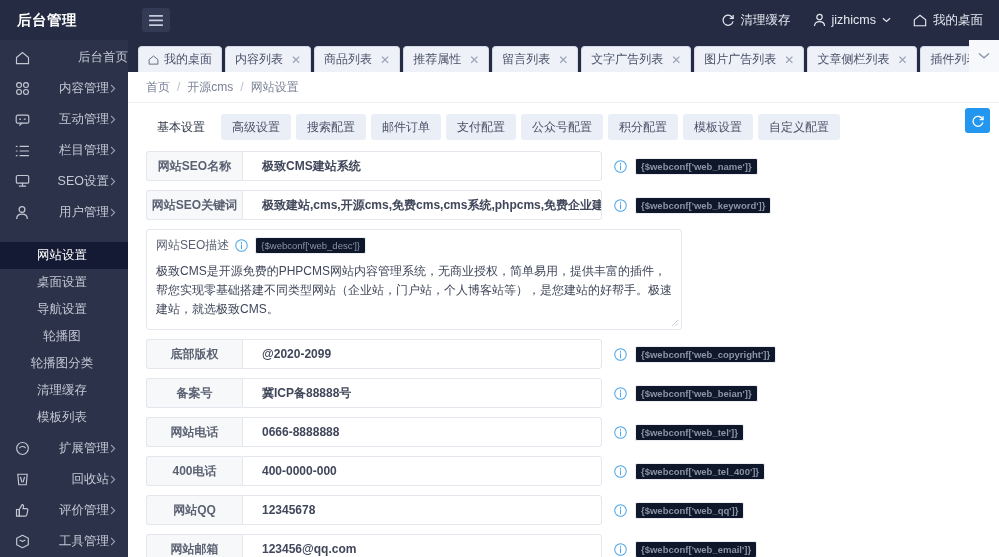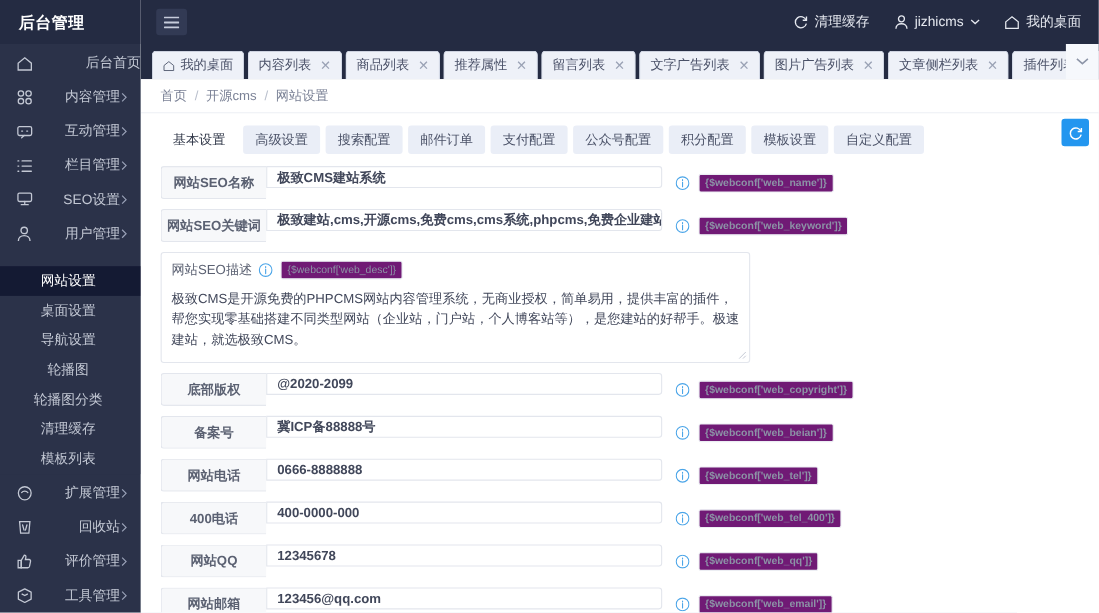--- a/index.html
+++ b/index.html
@@ -225,45 +225,45 @@
     border: 1px solid #e3e6ed;
     border-right: none;
     border-radius: 3px 0 0 3px;
     display: flex; align-items: center; justify-content: center;
     font-size: 12px;
     color: #5b6172;
     white-space: nowrap;
   }
   .finput {
     flex: 0 0 360px;
-    height: 20px;
+    height: 30px;
     border: 1px solid #e3e6ed;
     border-radius: 0 3px 3px 0;
     background: #ffffff;
     display: flex; align-items: center;
-    padding: 0 9px;
+    padding: 0 19px;
     font-size: 12px;
     color: #41475a;
     overflow: hidden;
     white-space: nowrap;
   }
   .fhint {
     display: flex; align-items: center;
     margin-left: 12px;
     height: 30px;
   }
   .info-ic {
     width: 13px; height: 13px;
     flex: 0 0 13px;
     display: inline-flex;
     margin-right: 8px;
   }
   .info-ic svg { display: block; }
   .var-tag {
-    background: #701a75;
+    background: #0f172a;
     border: 1px solid #eceef3;
     border-radius: 2px;
     padding: 2px 5px;
     font-size: 9.5px;
     color: #8c93a6;
     white-space: nowrap;
     font-family: "Liberation Sans", sans-serif;
   }
 
   

